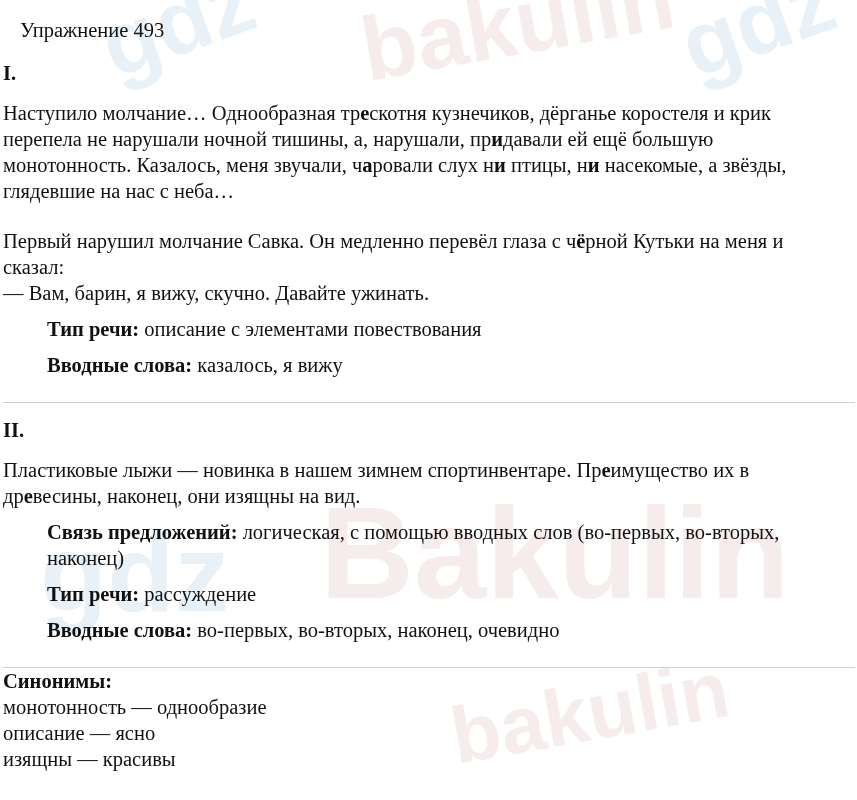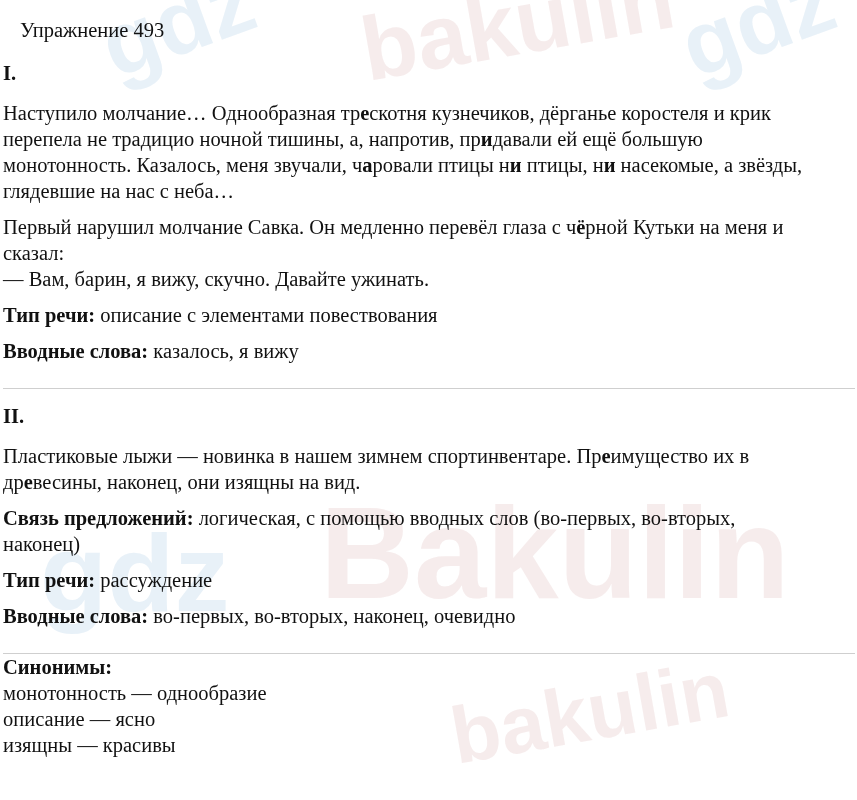--- a/index.html
+++ b/index.html
@@ -8,45 +8,45 @@
       font-family: "Liberation Serif", "DejaVu Serif", serif;
       color: #111111; font-size: 20.5px; line-height: 26px;
     }
     .wm { position: absolute; color: rgba(230,200,200,0.35); font-family: "Liberation Sans", sans-serif;
           font-weight: bold; pointer-events: none; }
     .wm.blue { color: rgba(190,215,235,0.35); }
     .page { position: absolute; left: 3px; top: 0; width: 852px; }
     .title { margin: 17px; height: 26px; line-height: 26px; }
     .roman { font-weight: bold; margin-top: 10px; height: 26px; }
     .para { margin-top: 14px; }
-    .para.tight { margin-top: 10px; }
+    .para.tight { margin-top: 24px; }
     .line { display: block; white-space: nowrap; }
-    .kv { margin-top: 10px; }
+    .kv { margin-top: 10px; margin-left: 44px; }
     .kv b { font-weight: bold; }
     .hr { height: 1px; background: #cfcfcf; width: 852px; }
     .syn-head { font-weight: bold; }
   </style>
 </head>
 <body>
 
 <div class="wm blue" style="left:100px;top:10px;font-size:90px;transform:rotate(-20deg);">gdz</div>
 <div class="wm" style="left:360px;top:10px;font-size:90px;transform:rotate(-10deg);">bakulin</div>
 <div class="wm blue" style="left:680px;top:10px;font-size:90px;transform:rotate(-20deg);">gdz</div>
 <div class="wm" style="left:320px;top:540px;font-size:130px;">Bakulin</div>
 <div class="wm blue" style="left:40px;top:560px;font-size:110px;">gdz</div>
 <div class="wm" style="left:450px;top:700px;font-size:80px;transform:rotate(-10deg);">bakulin</div>
 
 <div class="page">
   <div class="title">Упражнение 493</div>
 
   <div class="roman">I.</div>
   <div class="para" id="s1p1">
       <span class="line"><span>Наступило молчание… Однообразная тр</span><b>е</b><span>скотня кузнечиков, дёрганье коростеля и крик</span></span>
-      <span class="line"><span>перепела не традицио ночной тишины, а, напротив, пр</span><b>и</b><span>давали ей ещё большую</span></span>
-      <span class="line"><span>монотонность. Казалось, меня звучали, ч</span><b>а</b><span>ровали птицы н</span><b>и</b><span> птицы, н</span><b>и</b><span> насекомые, а звёзды,</span></span>
+      <span class="line"><span>перепела не нарушали ночной тишины, а, нарушали, пр</span><b>и</b><span>давали ей ещё большую</span></span>
+      <span class="line"><span>монотонность. Казалось, меня звучали, ч</span><b>а</b><span>ровали слух н</span><b>и</b><span> птицы, н</span><b>и</b><span> насекомые, а звёзды,</span></span>
       <span class="line"><span>глядевшие на нас с неба…</span></span>
     </div>
   <div class="para tight" id="s1p2">
       <span class="line"><span>Первый нарушил молчание Савка. Он медленно перевёл глаза с ч</span><b>ё</b><span>рной Кутьки на меня и</span></span>
       <span class="line"><span>сказал:</span></span>
       <span class="line"><span>— Вам, барин, я вижу, скучно. Давайте ужинать.</span></span>
     </div>
 
   <div class="kv">
     <b>Тип речи:</b><span> описание с элементами повествования</span>

